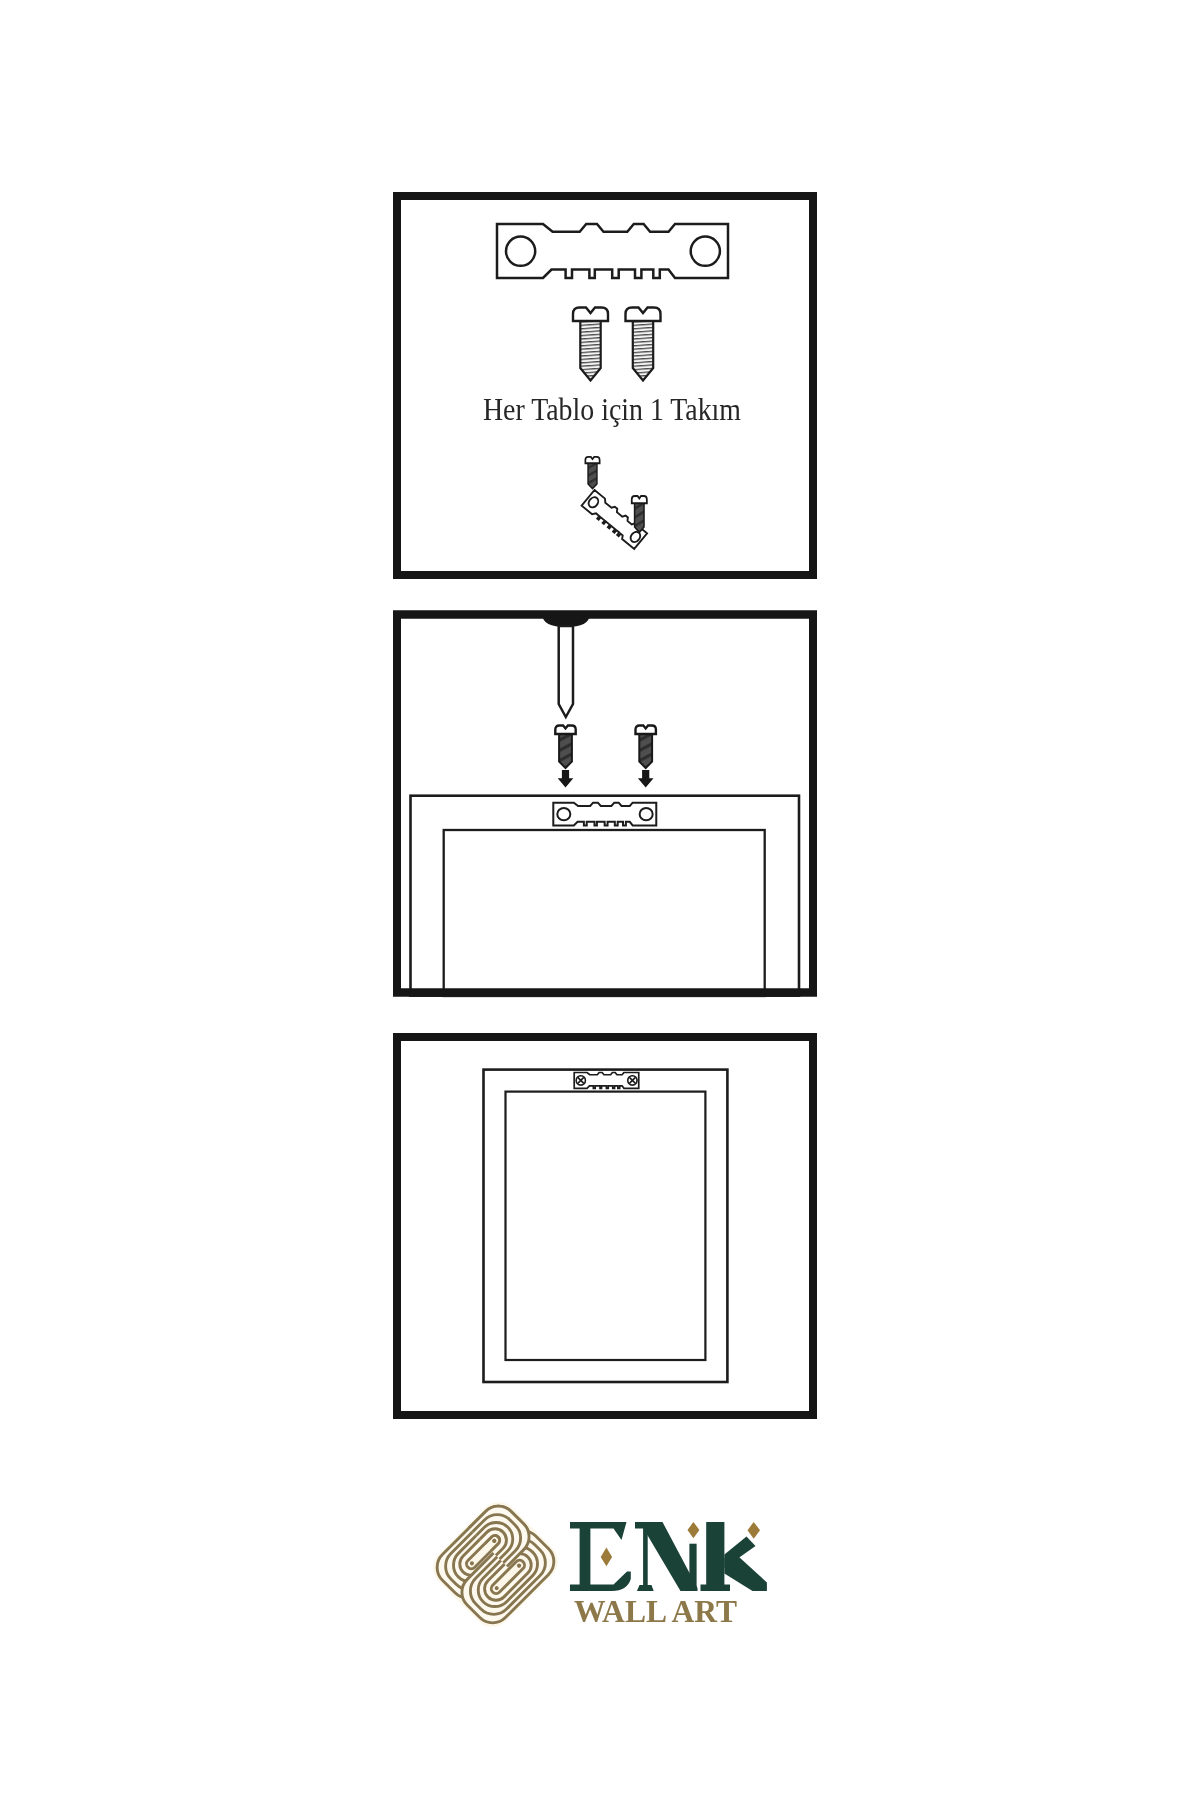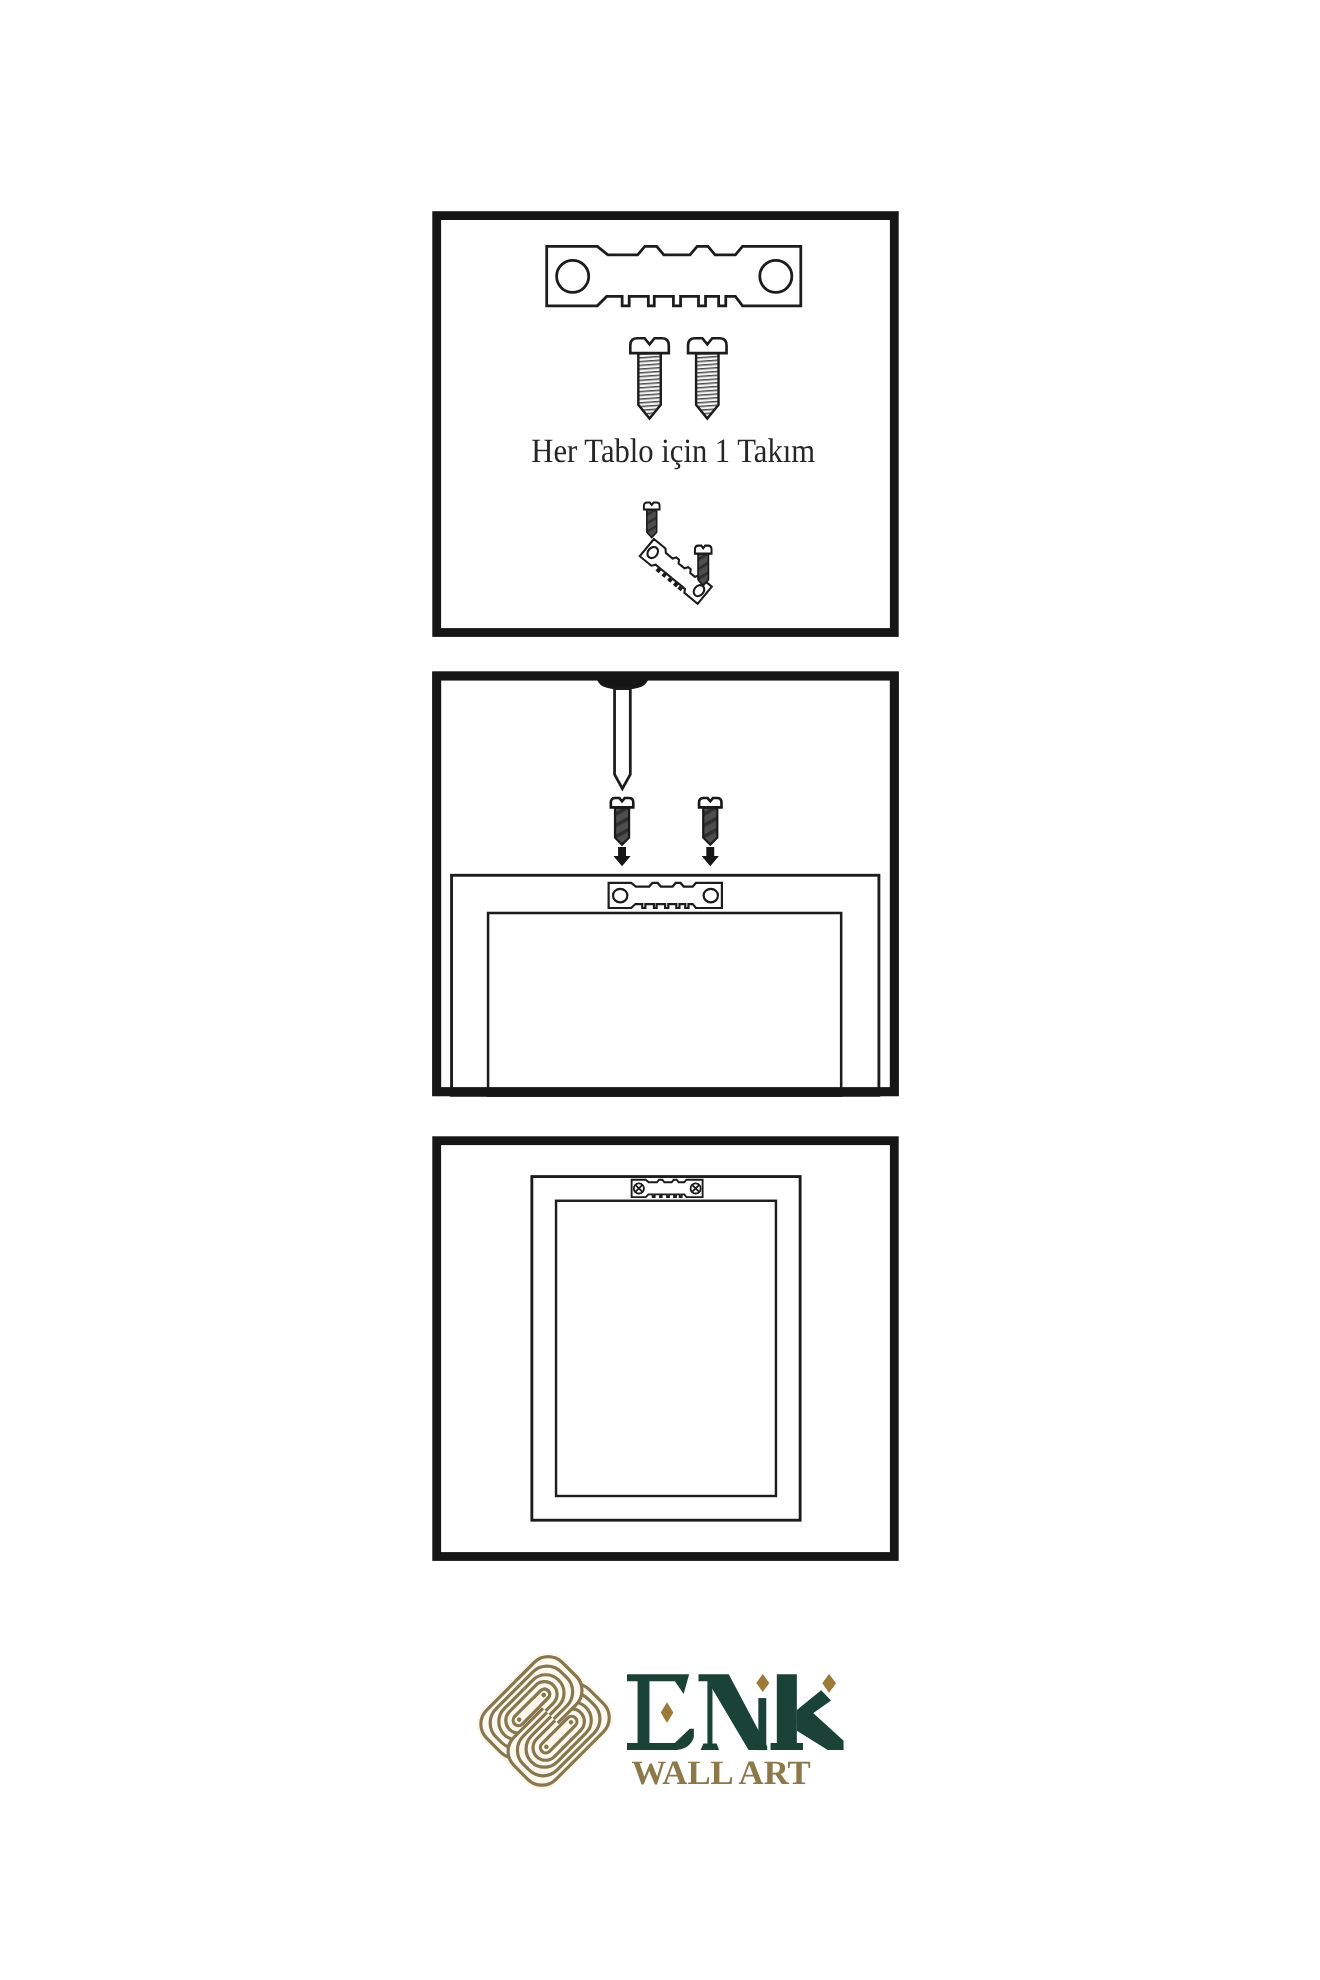--- a/index.html
+++ b/index.html
@@ -1,16 +1,16 @@
 <!DOCTYPE html>
 <html><head>
 <meta charset="utf-8">
 <style>
   html,body{margin:0;padding:0;background:#ffffff;}
-  #page{position:relative;width:1200px;height:1800px;background:#0369a1;overflow:hidden;
+  #page{position:relative;width:1056px;height:1800px;background:#0369a1;overflow:hidden;
         font-family:"Liberation Serif", serif;}
 </style>
 </head>
 <body>
 <div id="page">
 <svg width="1200" height="1800" viewBox="0 0 1200 1800">
 <defs>
   <pattern id="threads" width="20.5" height="3.4" patternUnits="userSpaceOnUse" patternTransform="rotate(-4)">
     <rect width="20.5" height="3.4" fill="#f4f4f4"></rect>
     <rect y="0" width="20.5" height="1.3" fill="#4a4a4a"></rect>

